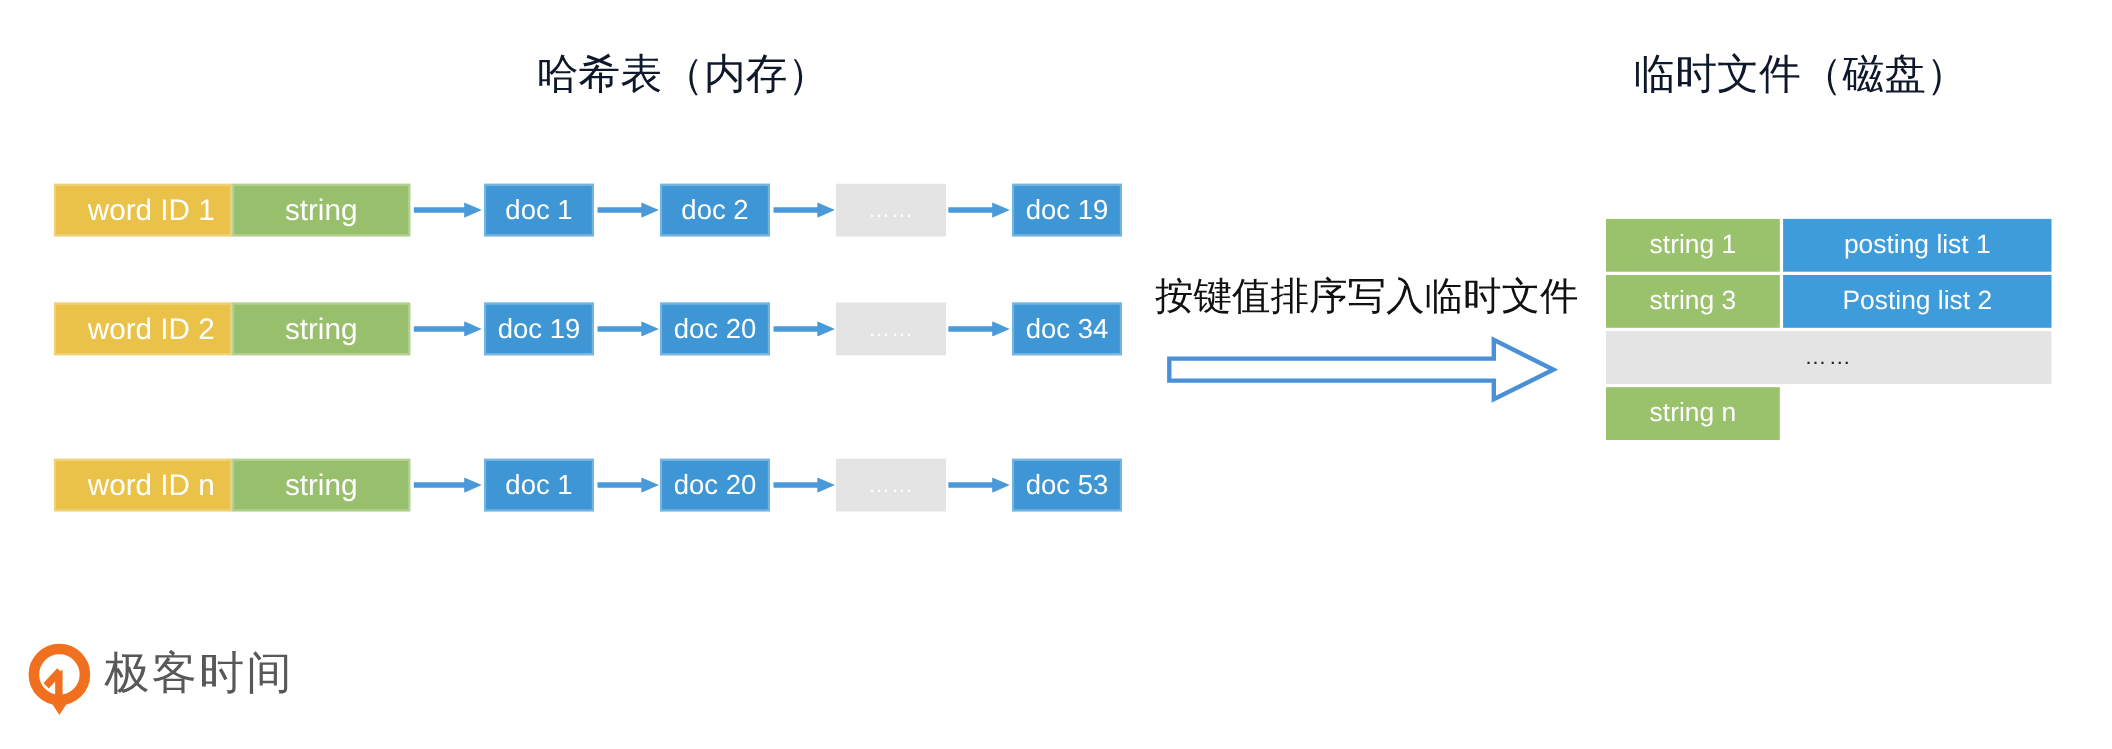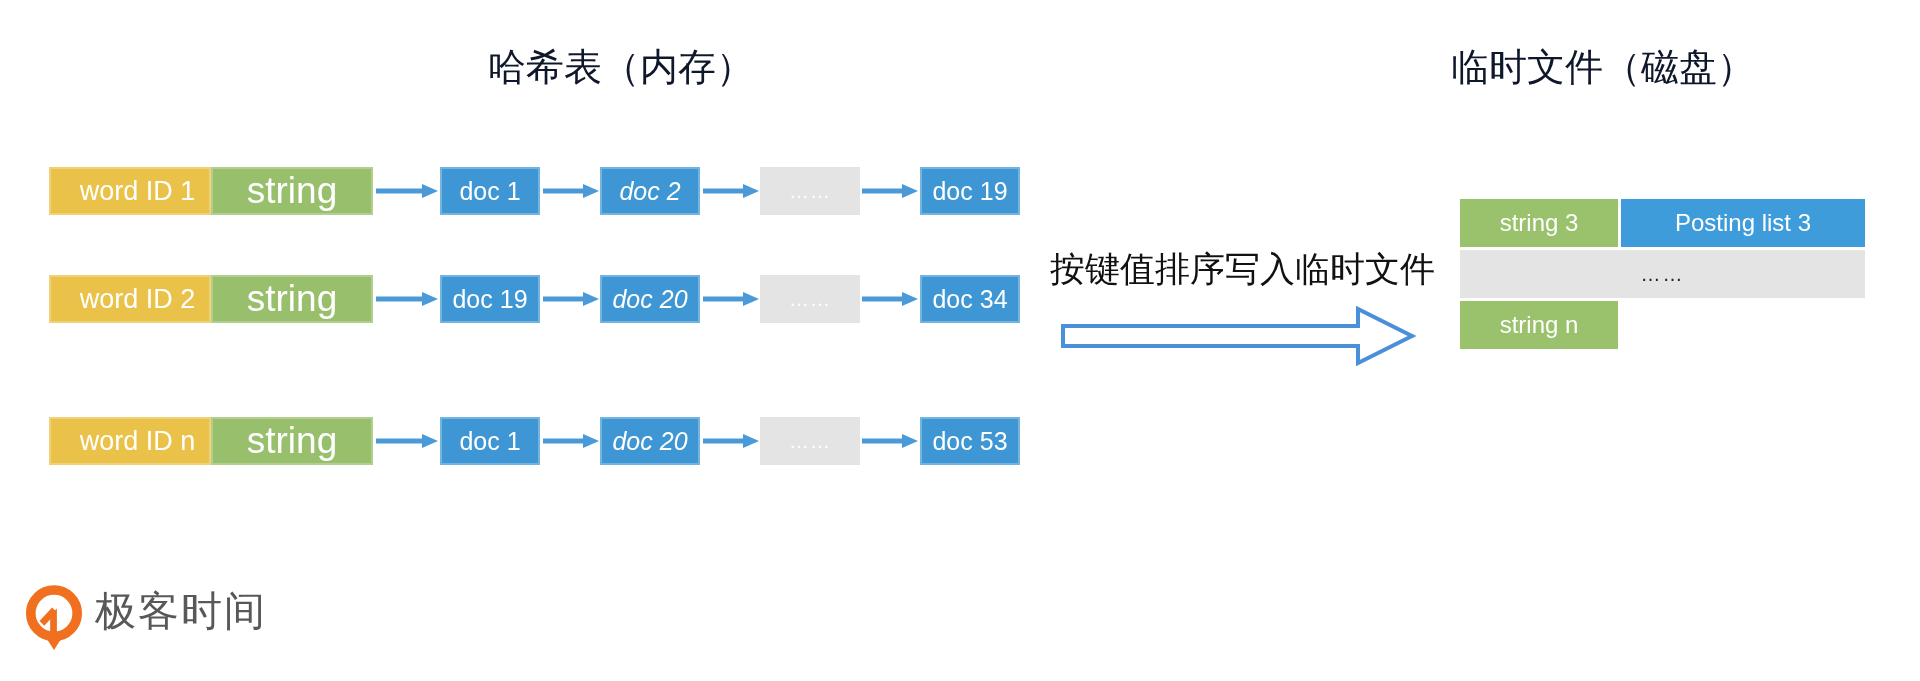--- a/index.html
+++ b/index.html
@@ -2,30 +2,30 @@
 <html><head>
 <meta charset="utf-8">
 <style>
   * { margin:0; padding:0; box-sizing:border-box; }
   html,body { background:#ffffff; }
   body { font-family:"Liberation Sans", sans-serif; }
   .canvas { position:relative; width:1920px; height:681px; background:#ffffff; overflow:hidden; }
 
   .big-title { position:absolute; font-size:38px; font-weight:500; color:#0f172a; white-space:nowrap; }
   .title-left  { left:485px; top:42px; width:272px; text-align:center; }
-  .title-right { left:1451px; top:42px; width:300px; }
+  .title-right { left:1485px; top:42px; width:300px; }
 
   
   .hrow { position:absolute; left:0; width:1040px; height:48px; }
   .hrow .cell { position:absolute; top:0; height:48px; display:flex; align-items:center; justify-content:center;
                 color:#ffffff; white-space:nowrap; }
   .wordid { left:49px;  width:162px; background:#EAC24A; font-size:27px; box-shadow:inset 0 0 0 2px rgba(255,255,255,.25);padding-left:15px; }
-  .strbox { left:211px; width:162px; background:#98BF6B; font-size:37px; box-shadow:inset 0 0 0 2px rgba(255,255,255,.25); }
+  .strbox { left:211px; width:162px; background:#98BF6B; font-size:27px; box-shadow:inset 0 0 0 2px rgba(255,255,255,.25); }
   .doc    { width:100px; background:#3E97D4; font-size:25px; box-shadow:inset 0 0 0 2px rgba(255,255,255,.28); }
-  .d0 { left:440px; } .d1 { left:600px;font-style:italic; } .d3 { left:920px; }
+  .d0 { left:440px; } .d1 { left:600px; } .d3 { left:920px; }
   .d2 { left:760px; width:100px; background:#E4E4E4; color:#1f1f1f; font-size:20px; letter-spacing:1px;
         box-shadow:none; }
   .chain { position:absolute; top:17px; }
   .a0 { left:376px; } .a1 { left:543px; } .a2 { left:703px; } .a3 { left:862px; }
 
   .row1 { top:167px; } .row2 { top:275px; } .row3 { top:417px; }
 
   
   .caption { position:absolute; left:1050px; top:246px; width:376px; text-align:center;
              font-size:35px; color:#111111; white-space:nowrap; }
@@ -128,22 +128,26 @@
     <div class="cell doc d3">doc 53</div>
   </div>
 
   <div class="caption">按键值排序写入临时文件</div>
   <svg class="bigarrow" width="356" height="62" viewBox="0 0 356 62">
     <polygon points="3,21 298,21 298,4 352,31 298,58 298,41 3,41" fill="#ffffff" stroke="#4A90D9" stroke-width="4" stroke-linejoin="miter"></polygon>
   </svg>
 
   <div class="ttable">
     <div class="trow">
+      <div class="tkey">string 1</div>
+      <div class="tval">posting list 1</div>
+    </div>
+    <div class="trow">
       <div class="tkey">string 3</div>
-      <div class="tval">Posting list 3</div>
+      <div class="tval">Posting list 2</div>
     </div>
     <div class="trow">
       <div class="tellipsis">……</div>
     </div>
     <div class="trow">
       <div class="tkey">string n</div>
     </div>
   </div>
 
   <div class="logo">

